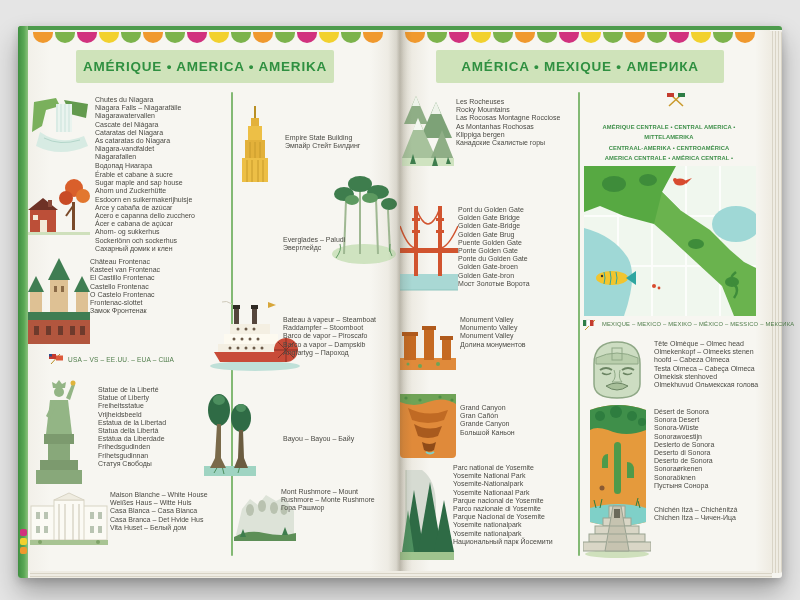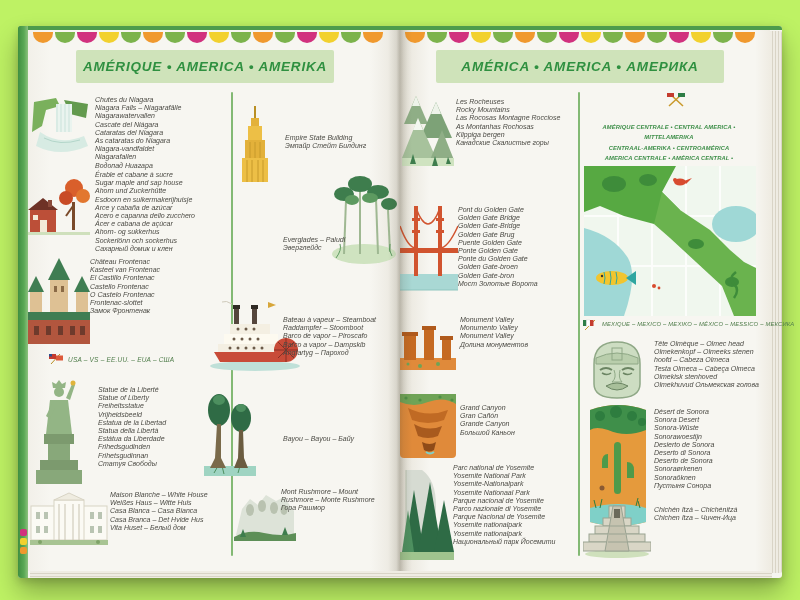--- a/index.html
+++ b/index.html
@@ -1,17 +1,17 @@
 <!DOCTYPE html>
 <html><head>
 <meta charset="utf-8">
 <style>
   html,body{margin:0;padding:0;width:800px;height:600px;background:#ffffff;overflow:hidden;
     font-family:"Liberation Sans",sans-serif;}
-  .photo{position:relative;width:800px;height:600px;background:#bef264;font-style:italic;}
+  .photo{position:relative;width:800px;height:600px;background:#e5e5e5;}
   .book{position:absolute;left:18px;top:26px;width:764px;height:552px;background:#f6f5f0;border-radius:3px;
     box-shadow:0 14px 26px rgba(0,0,0,.30),0 3px 8px rgba(0,0,0,.16);}
   .cover-top{position:absolute;left:0;top:0;width:100%;height:4px;background:#4d9b4c;border-radius:3px 3px 0 0;}
   .cover-left{position:absolute;left:0;top:0;width:10px;height:100%;
     background:linear-gradient(90deg,#3f8f41,#5aa855 60%,#8cc27e);border-radius:3px 0 0 3px;}
   .stack-right{position:absolute;right:0;top:5px;width:12px;height:calc(100% - 10px);
     background:repeating-linear-gradient(90deg,#efece3 0 2px,#d9d4c6 2px 3px);border-radius:0 2px 2px 0;}
   .stack-bottom{position:absolute;left:12px;bottom:0;width:calc(100% - 22px);height:7px;
     background:repeating-linear-gradient(180deg,#efece3 0 2px,#d9d4c6 2px 3px);}
   .page{position:absolute;top:4px;height:541px;}
@@ -335,21 +335,21 @@
           <div class="scallop" style="background: rgb(209, 49, 126);"></div>
           <div class="scallop" style="background: rgb(242, 209, 46);"></div>
           <div class="scallop" style="background: rgb(124, 179, 76);"></div>
           <div class="scallop" style="background: rgb(240, 153, 46);"></div>
           <div class="scallop" style="background: rgb(124, 179, 76);"></div>
           <div class="scallop" style="background: rgb(209, 49, 126);"></div>
           <div class="scallop" style="background: rgb(242, 209, 46);"></div>
           <div class="scallop" style="background: rgb(124, 179, 76);"></div>
           <div class="scallop" style="background: rgb(240, 153, 46);"></div>
         </div>
-      <div class="band" style="left:36px;top:20px;width:288px;height:33px">AMÉRICA • AMERICA • АМЕРИКА</div>
+      <div class="band" style="left:36px;top:20px;width:288px;height:33px">AMÉRICA • MEXIQUE • АМЕРИКА</div>
       <div class="vline" style="left:178px;top:62px;height:464px"></div>
 
       <svg class="abs" style="left:2px;top:64px" width="52" height="76" viewBox="0 0 52 76">
         <polygon points="14,2 26,30 2,30" fill="#8fae86"></polygon>
           <polygon points="14,2 18,12 10,12" fill="#eef3ea"></polygon>
         <polygon points="34,8 50,44 18,44" fill="#7da277"></polygon>
           <polygon points="34,8 39,20 29,20" fill="#eef3ea"></polygon>
         <polygon points="16,24 34,64 0,64" fill="#a7c29c"></polygon>
           <polygon points="16,24 21,36 11,36" fill="#f3f7f0"></polygon>
         <polygon points="40,36 52,66 28,66" fill="#8fae86"></polygon>

